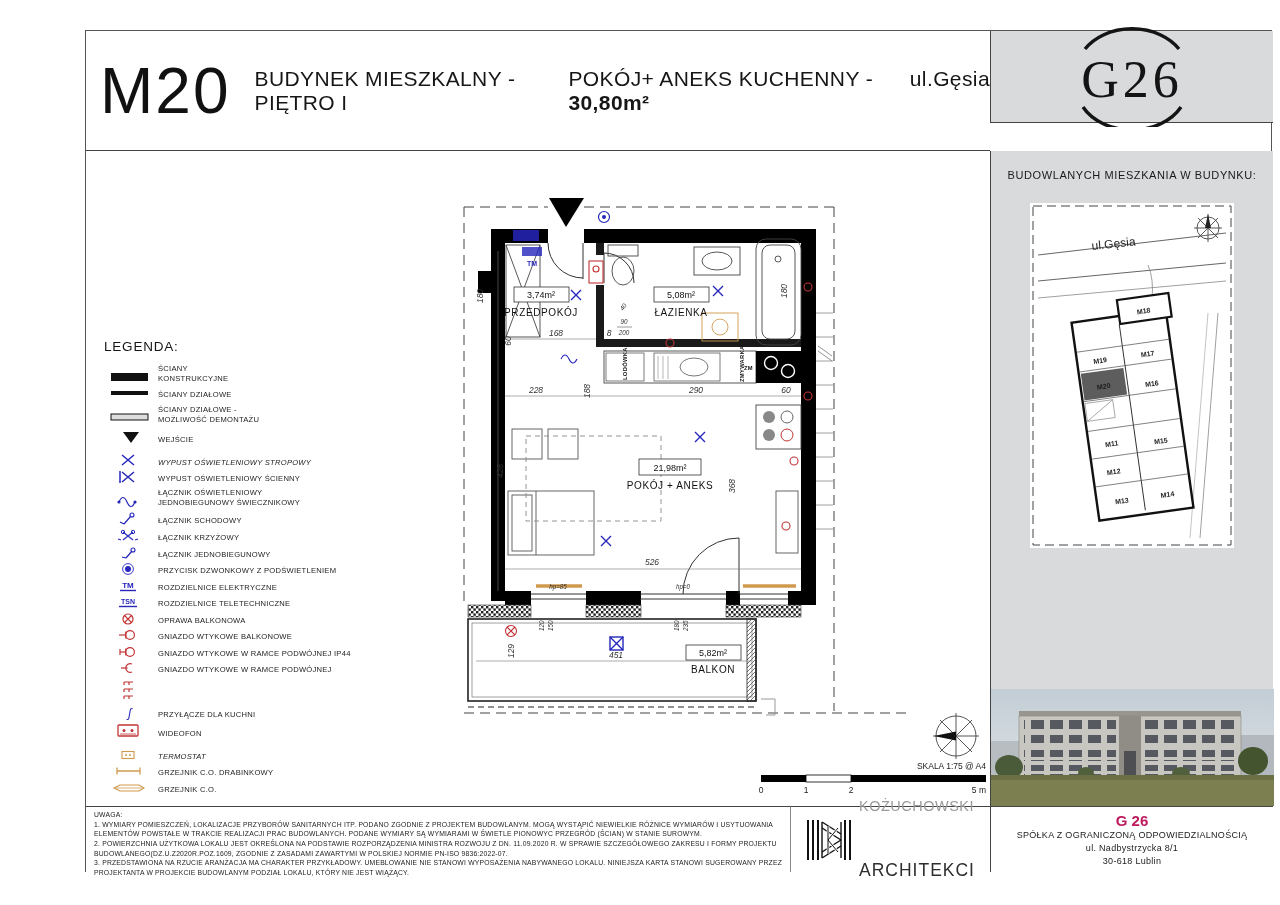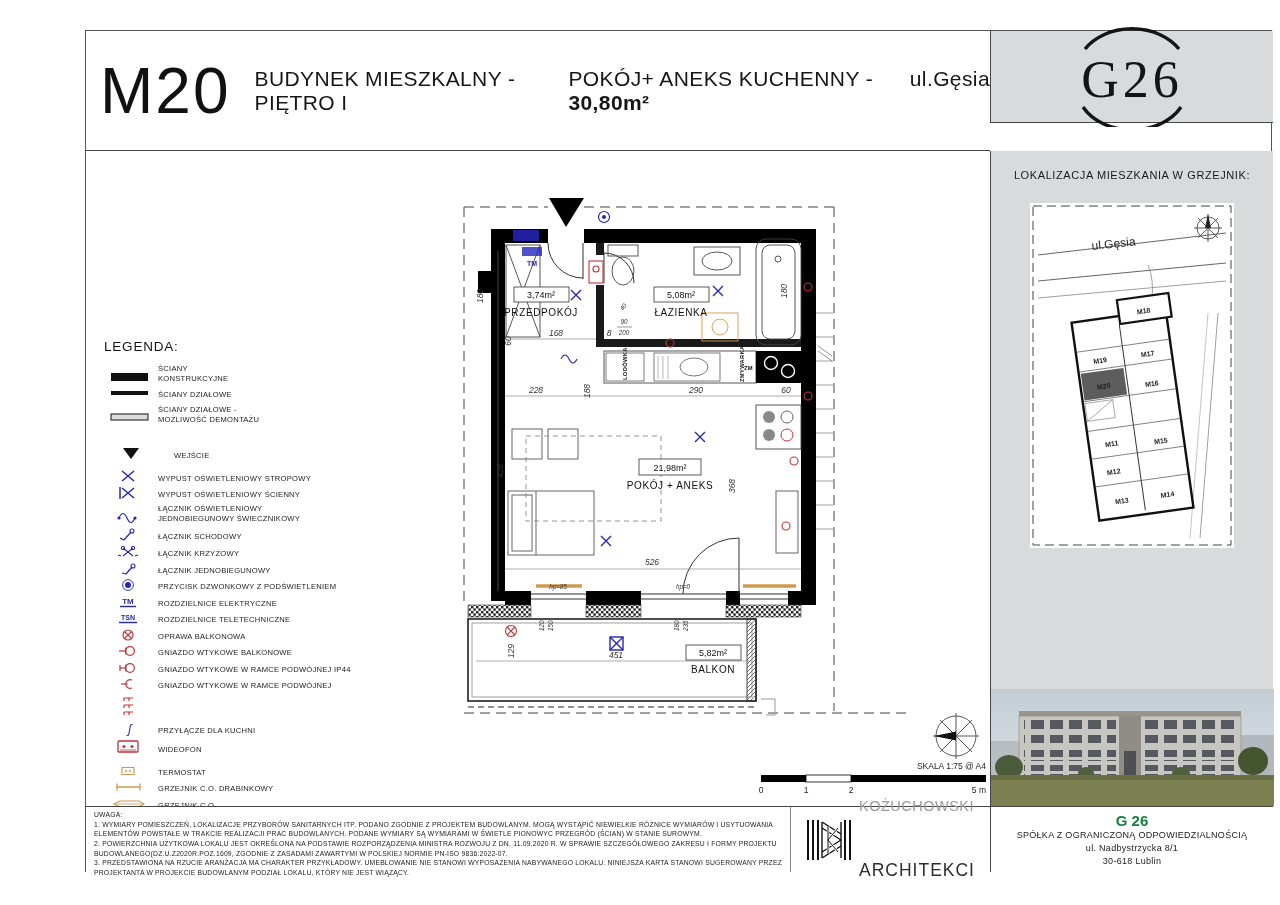--- a/index.html
+++ b/index.html
@@ -27,30 +27,30 @@
          box-sizing:border-box;padding:3px 8px;font-size:6.8px;line-height:1.42;letter-spacing:.2px;
          color:#222;text-transform:uppercase;background:#fff;}
   .archcell{position:absolute;left:704px;top:775px;width:200px;height:66px;border-top:1px solid #444;
             border-left:1px solid #888;box-sizing:border-box;display:flex;align-items:center;
             justify-content:center;gap:7px;background:#fff;}
   .archtxt{display:flex;flex-direction:column;line-height:1.02;gap:48px;}
   .archtxt .l1{font-size:14.5px;color:#9a9a9a;letter-spacing:.5px;}
   .archtxt .l2{font-size:17.5px;color:#2e2e2e;letter-spacing:1px;}
   .gcell{position:absolute;left:904px;top:775px;width:283px;height:66px;border-top:1px solid #444;
          border-left:1px solid #444;box-sizing:border-box;text-align:center;padding-top:5px;background:#fff;}
-  .gcell .gname{font-size:15px;font-weight:bold;color:#15803d;}
+  .gcell .gname{font-size:15px;font-weight:bold;color:#be185d;}
   .gcell .gline{font-size:9px;color:#222;line-height:1.45;letter-spacing:.3px;}
   
   .legend{position:absolute;left:18px;top:308px;width:350px;}
   .leg-title{font-size:13.5px;letter-spacing:.8px;color:#161616;margin-bottom:8px;}
   .leg-row{display:flex;align-items:flex-end;margin-top:2.5px;}
   .leg-sym{width:54px;flex:none;display:flex;justify-content:center;align-items:center;}
   .leg-lab{font-size:7.6px;letter-spacing:.25px;color:#222;width:225px;line-height:1.3;padding-top:2px;}
-  .gap-top{margin-top:9px;}
-  .gap-sm{margin-top:22px;gap:16px;}
+  .gap-top{margin-top:9px;font-style:italic;}
+  .gap-sm{margin-top:6px;}
   
   .plan{position:absolute;left:370px;top:160px;width:535px;height:615px;}
   svg text{font-family:"Liberation Sans",sans-serif;}
   .dim{font-size:8.5px;fill:#333;font-style:italic;}
   .dimt{font-size:6.3px;fill:#333;font-style:italic;}
   .rmname{font-size:10px;fill:#111;letter-spacing:.6px;}
   .rmarea{font-size:9px;fill:#111;}
   .appl{font-size:5.8px;fill:#111;font-weight:bold;letter-spacing:.3px;}
   .scl{font-size:8.5px;fill:#222;}
   .maplbl{font-size:7px;font-weight:bold;fill:#1c1c1c;}
@@ -72,21 +72,21 @@
 
   <div class="logobox">
     <svg width="170" height="100" viewBox="0 0 170 100">
       <path d="M 38,22 A 55,42 0 0 1 132,22" fill="none" stroke="#141414" stroke-width="3.4"></path>
       <path d="M 36,80 A 55,42 0 0 0 134,80" fill="none" stroke="#141414" stroke-width="3.4"></path>
       <text x="85" y="70" text-anchor="middle" class="g26text" font-family="Liberation Serif,serif" font-size="52" fill="#141414" letter-spacing="3">G26</text>
     </svg>
   </div>
 
   <div class="side">
-    <div class="side-title">LOKALIZACJA MIESZKANIA W GRZEJNIK:</div>
+    <div class="side-title">BUDOWLANYCH MIESZKANIA W BUDYNKU:</div>
 
     <div class="mapbox">
       <svg width="204" height="345" viewBox="0 0 204 345">
         <rect x="3" y="3" width="198" height="339" fill="none" stroke="#444" stroke-width="1" stroke-dasharray="9 5"></rect>
 
         <line x1="8" y1="52" x2="196" y2="30" stroke="#666" stroke-width="1"></line>
         <line x1="8" y1="78" x2="196" y2="60" stroke="#666" stroke-width="1"></line>
         <line x1="8" y1="95" x2="196" y2="78" stroke="#888" stroke-width=".8"></line>
         <path d="M118,62 q6,14 4,34" fill="none" stroke="#888" stroke-width=".8"></path>
         <text x="62" y="47" font-size="12" fill="#222" transform="rotate(-6 62 47)">ul.Gęsia</text>

